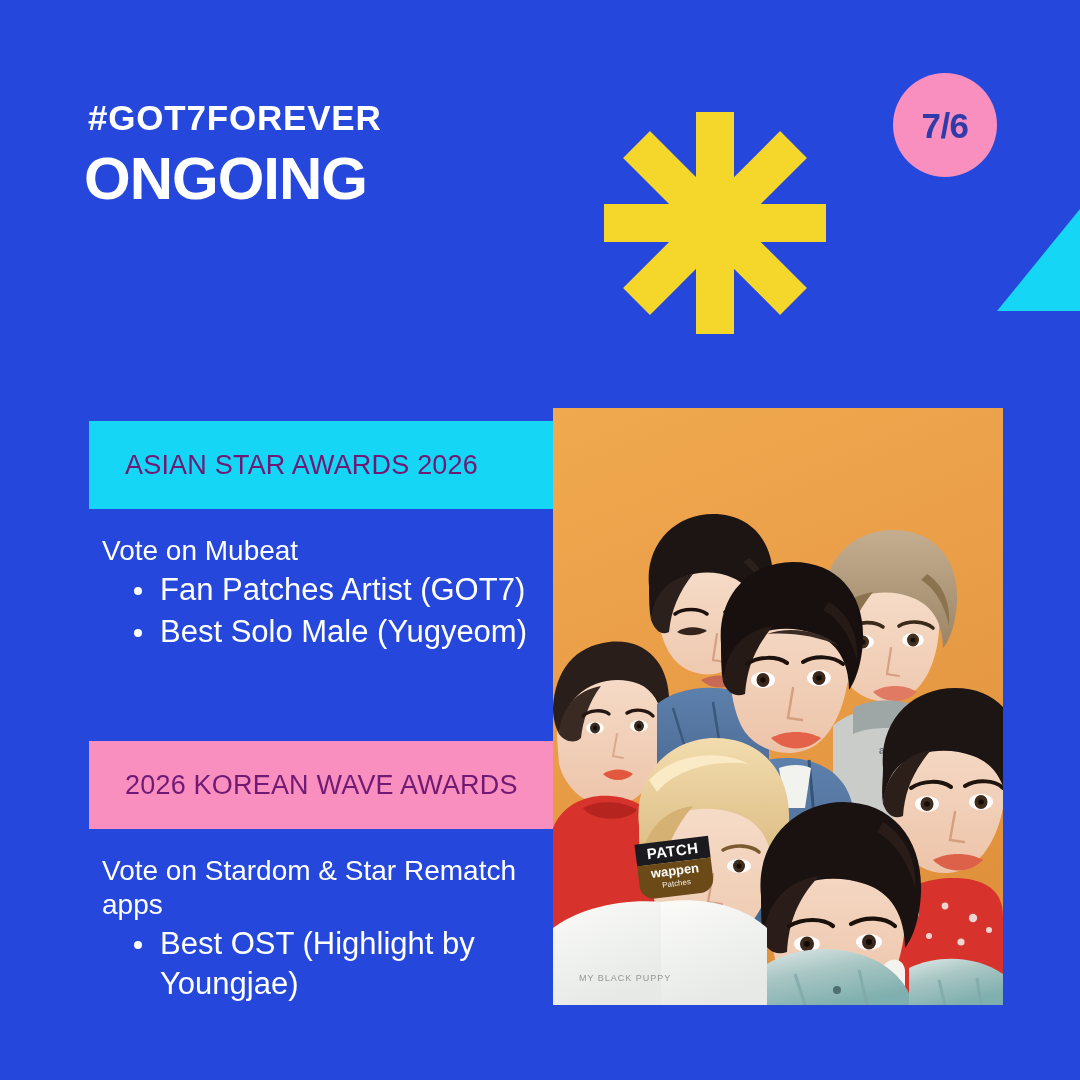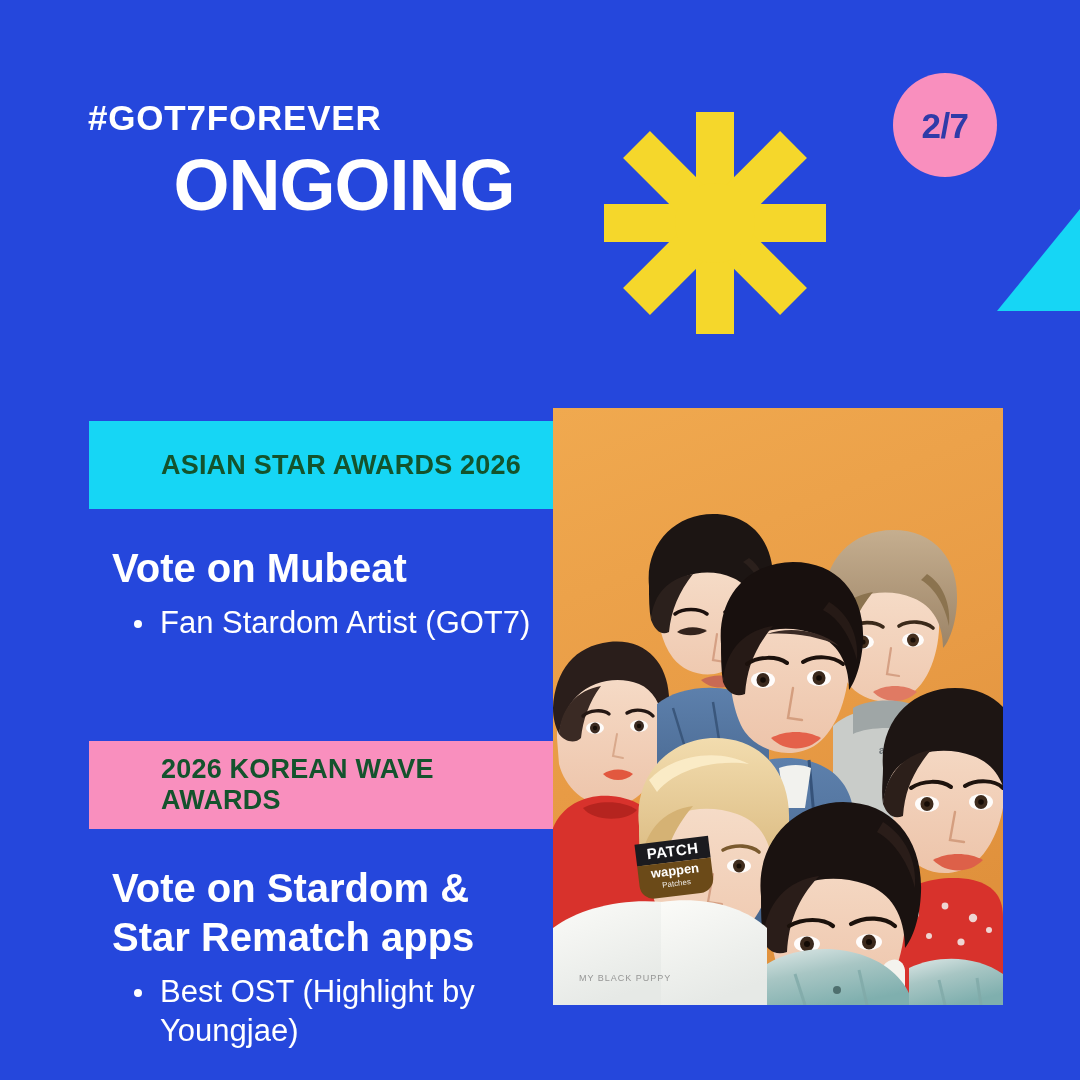--- a/index.html
+++ b/index.html
@@ -65,64 +65,62 @@
     font-weight: 700;
     color: #FFFFFF;
     letter-spacing: 0.8px;
     line-height: 1;
   }
   .headline {
     position: absolute;
     left: 84px;
     top: 150px;
     width: 520px;
-    font-size: 72px;
+    font-size: 60px;
     font-weight: 700;
     color: #FFFFFF;
     line-height: 0.98;
     letter-spacing: -1px;
     text-transform: uppercase;
-    text-align: center;
   }
   .headline .line { display: block; }
 
   
   .banner {
     position: absolute;
     left: 89px;
     width: 464px;
     height: 88px;
     display: flex;
     align-items: center;
   }
   .banner-label {
     font-size: 27px;
-    font-weight: 700;
-    color: #14532d;
+    font-weight: 400;
+    color: #701a75;
     letter-spacing: 0.2px;
     padding-left: 36px;
-    margin-left: 36px;
   }
   #banner-1 { top: 421px; background: #16D6F5; }
   #banner-2 { top: 741px; background: #F98FBE; }
 
   .section-body {
     position: absolute;
     left: 102px;
     width: 452px;
     color: #FFFFFF;
   }
   #body-1 { top: 534px; }
   #body-2 { top: 854px; }
 
   .section-intro {
-    font-size: 40px;
-    font-weight: 700;
+    font-size: 28px;
+    font-weight: 400;
     line-height: 1.22;
-    margin: 10px;
+    margin: 0;
   }
   .option-list {
     list-style: none;
     margin: 2px 0 0 0;
     padding: 0;
   }
   .option-list li {
     position: relative;
     font-size: 31px;
     font-weight: 400;
@@ -210,37 +208,38 @@
         <rect x="96" y="4" width="38" height="222" transform="rotate(45 115 115)"></rect>
         <rect x="96" y="4" width="38" height="222" transform="rotate(-45 115 115)"></rect>
         <circle cx="115" cy="115" r="40"></circle>
       </g>
     </svg>
   </div>
 
   <div class="corner-triangle"></div>
 
   <div class="badge-circle">
-    <span class="badge-text">2/7</span>
+    <span class="badge-text">7/6</span>
   </div>
 
   <div class="hashtag">#GOT7FOREVER</div>
 
   <div class="headline">
     <span class="line">ONGOING</span>
   </div>
 
   <div class="banner" id="banner-1">
     <span class="banner-label">ASIAN STAR AWARDS 2026</span>
   </div>
 
   <div class="section-body" id="body-1">
     <p class="section-intro">Vote on Mubeat</p>
     <ul class="option-list">
-      <li>Fan Stardom Artist (GOT7)</li>
+      <li>Fan Patches Artist (GOT7)</li>
+      <li>Best Solo Male (Yugyeom)</li>
     </ul>
   </div>
 
   <div class="banner" id="banner-2">
     <span class="banner-label">2026 KOREAN WAVE AWARDS</span>
   </div>
 
   <div class="section-body" id="body-2">
     <p class="section-intro">Vote on Stardom &amp; Star Rematch apps</p>
     <ul class="option-list">

